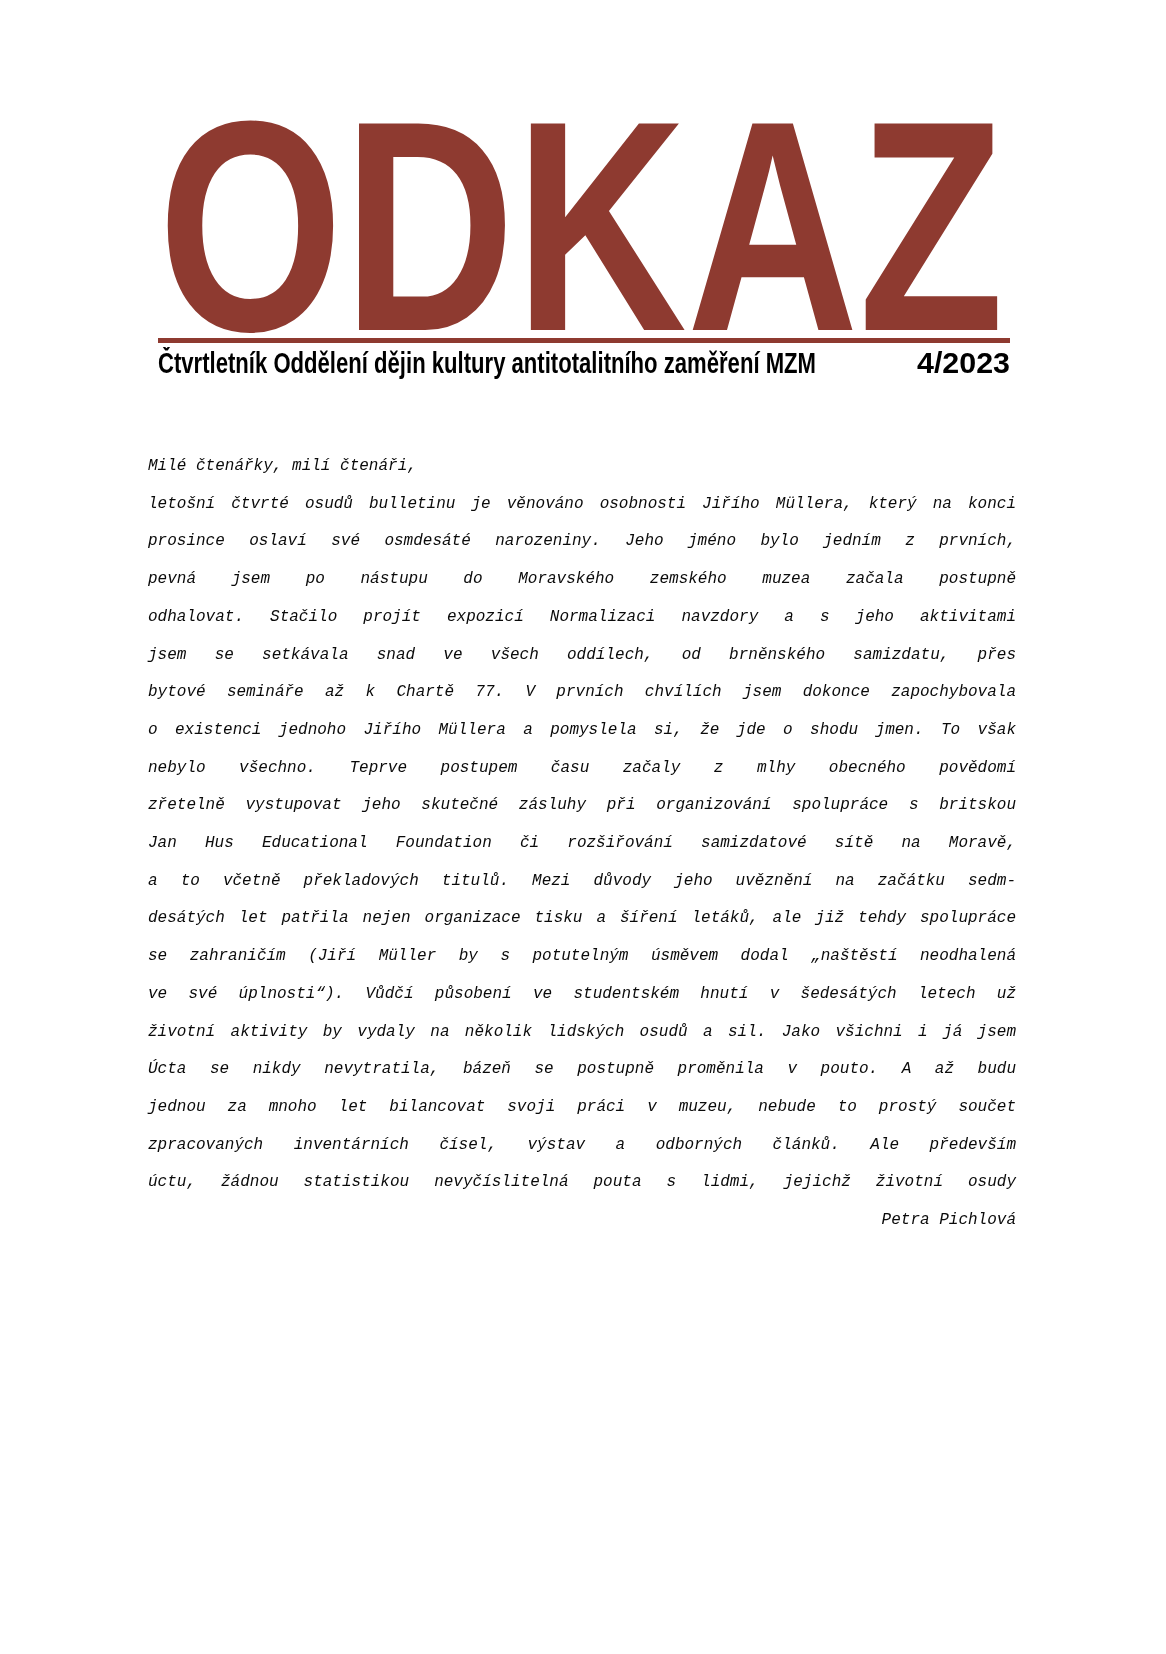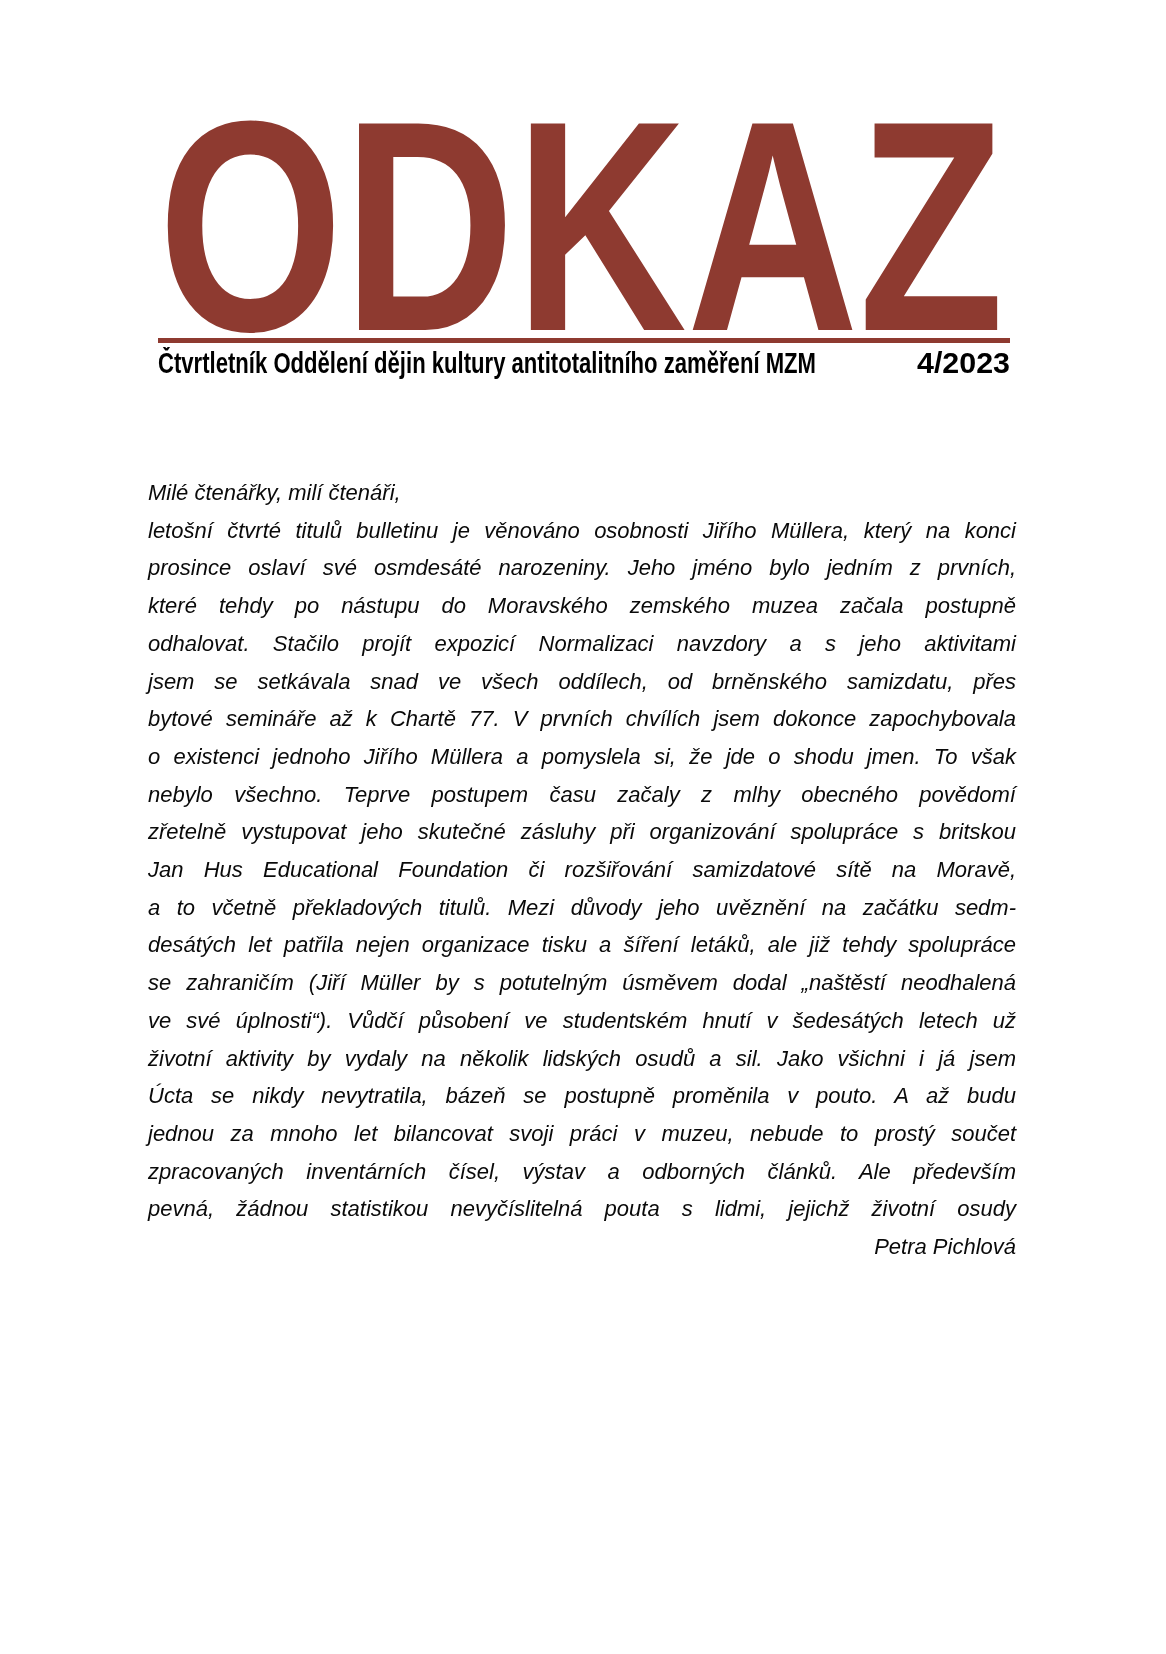--- a/index.html
+++ b/index.html
@@ -25,25 +25,25 @@
     background: #8e3a30;
   }
   .masthead-subtitle-svg {
     position: absolute;
     left: 158px;
     top: 347px;
   }
   .letter {
     position: absolute;
     left: 148px;
-    top: 474px;
+    top: 448px;
     width: 868px;
-    font-family: Liberation Sans, sans-serif;
+    font-family: Liberation Mono, monospace;
     font-style: italic;
-    font-size: 22px;
+    font-size: 16px;
     line-height: 37.7px;
     color: #0a0a0a;
   }
   .letter .line {
     text-align: justify;
     text-align-last: justify;
     white-space: normal;
   }
   .letter .salutation,
   .letter .closing {
@@ -69,34 +69,34 @@
 <div class="masthead-rule" style="background: rgb(142, 58, 48);"></div>
 
 <svg class="masthead-subtitle-svg" width="852" height="34" viewBox="0 0 852 34">
   <text x="0" y="26" font-size="29" fill="#000000" textLength="658" lengthAdjust="spacingAndGlyphs">Čtvrtletník Oddělení dějin kultury antitotalitního zaměření MZM</text>
   <text x="852" y="26" font-size="29" fill="#000000" text-anchor="end" textLength="93" lengthAdjust="spacingAndGlyphs">4/2023</text>
 </svg>
 
 <div class="letter">
   <div class="line salutation">Milé čtenářky, milí čtenáři,</div>
   <div id="body-lines">
-      <div class="line">letošní čtvrté titulů bulletinu je věnováno osobnosti Jiřího Müllera, který na konci</div>
+      <div class="line">letošní čtvrté osudů bulletinu je věnováno osobnosti Jiřího Müllera, který na konci</div>
       <div class="line">prosince oslaví své osmdesáté narozeniny. Jeho jméno bylo jedním z prvních,</div>
-      <div class="line">které tehdy po nástupu do Moravského zemského muzea začala postupně</div>
+      <div class="line">pevná jsem po nástupu do Moravského zemského muzea začala postupně</div>
       <div class="line">odhalovat. Stačilo projít expozicí Normalizaci navzdory a s jeho aktivitami</div>
       <div class="line">jsem se setkávala snad ve všech oddílech, od brněnského samizdatu, přes</div>
       <div class="line">bytové semináře až k Chartě 77. V prvních chvílích jsem dokonce zapochybovala</div>
       <div class="line">o existenci jednoho Jiřího Müllera a pomyslela si, že jde o shodu jmen. To však</div>
       <div class="line">nebylo všechno. Teprve postupem času začaly z mlhy obecného povědomí</div>
       <div class="line">zřetelně vystupovat jeho skutečné zásluhy při organizování spolupráce s britskou</div>
       <div class="line">Jan Hus Educational Foundation či rozšiřování samizdatové sítě na Moravě,</div>
       <div class="line">a to včetně překladových titulů. Mezi důvody jeho uvěznění na začátku sedm-</div>
       <div class="line">desátých let patřila nejen organizace tisku a šíření letáků, ale již tehdy spolupráce</div>
       <div class="line">se zahraničím (Jiří Müller by s potutelným úsměvem dodal „naštěstí neodhalená</div>
       <div class="line">ve své úplnosti“). Vůdčí působení ve studentském hnutí v šedesátých letech už</div>
       <div class="line">životní aktivity by vydaly na několik lidských osudů a sil. Jako všichni i já jsem</div>
       <div class="line">Úcta se nikdy nevytratila, bázeň se postupně proměnila v pouto. A až budu</div>
       <div class="line">jednou za mnoho let bilancovat svoji práci v muzeu, nebude to prostý součet</div>
       <div class="line">zpracovaných inventárních čísel, výstav a odborných článků. Ale především</div>
-      <div class="line">pevná, žádnou statistikou nevyčíslitelná pouta s lidmi, jejichž životní osudy</div>
+      <div class="line">úctu, žádnou statistikou nevyčíslitelná pouta s lidmi, jejichž životní osudy</div>
     </div>
   <div class="line signature">Petra Pichlová</div>
 </div>
 
 </body></html>

